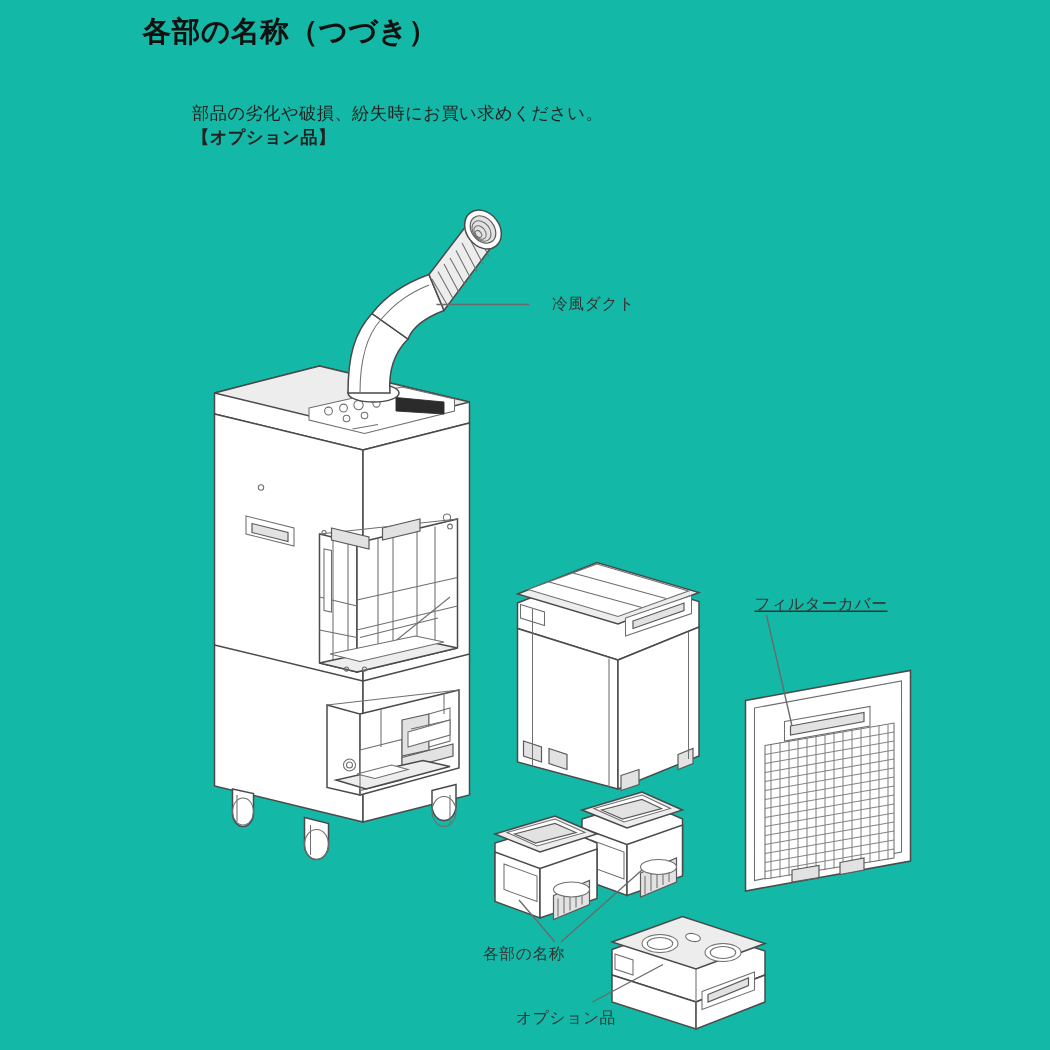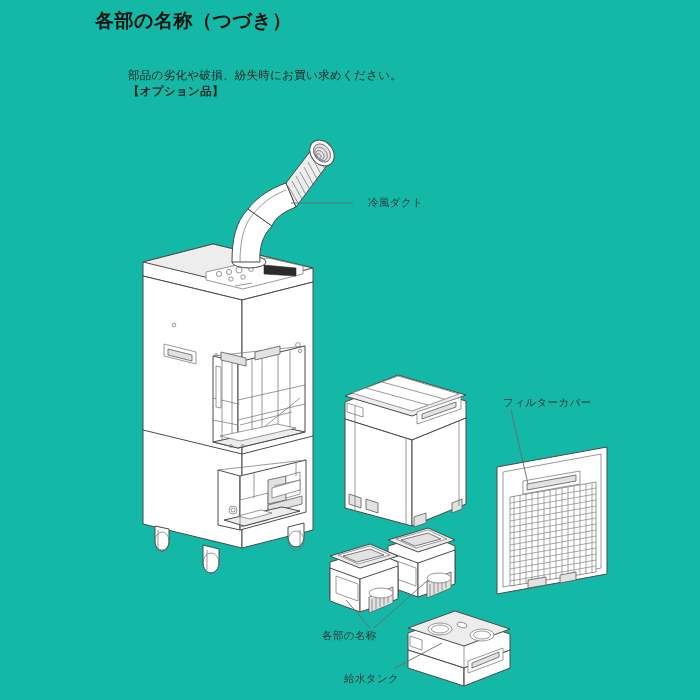--- a/index.html
+++ b/index.html
@@ -25,21 +25,21 @@
     position:absolute;left:128px;top:68px;
     font-size:11.5px;color:#222222;white-space:nowrap;
     letter-spacing:0.3px;
   }
 
   .callout{
     position:absolute;font-size:10.5px;color:#333333;white-space:nowrap;
     letter-spacing:0.4px;
   }
   #lbl-duct{left:356px;top:196px;margin-left:12px;}
-  #lbl-filter{left:503px;top:396px;}
+  #lbl-filter{left:503px;top:396px;text-decoration:underline;}
   #lbl-tank{left:322px;top:629px;}
   #lbl-subtank{left:344px;top:672px;}
 
   svg.art{position:absolute;left:0;top:0;width:700px;height:700px;}
   .ln{fill:none;stroke:#4a4a4a;stroke-width:1;}
   .ln-t{fill:none;stroke:#6e6e6e;stroke-width:0.7;}
   .fillw{fill:#ffffff;stroke:#4a4a4a;stroke-width:1;}
   .fillw-t{fill:#ffffff;stroke:#6e6e6e;stroke-width:0.7;}
   .fillg{fill:#ededed;stroke:#4a4a4a;stroke-width:1;}
   .fillg2{fill:#e2e2e2;stroke:#5a5a5a;stroke-width:0.8;}
@@ -327,15 +327,15 @@
       <line class="leader" x1="511" y1="410" x2="528" y2="484"></line>
       <line class="leader" x1="370" y1="628" x2="346" y2="600"></line>
       <line class="leader" x1="374" y1="628" x2="428" y2="580"></line>
       <line class="leader" x1="395" y1="668" x2="442" y2="643"></line>
     </g>
   </svg>
 
   <div class="callout" id="lbl-duct">冷風ダクト</div>
   <div class="callout" id="lbl-filter">フィルターカバー</div>
   <div class="callout" id="lbl-tank">各部の名称</div>
-  <div class="callout" id="lbl-subtank">給水タンク</div>
+  <div class="callout" id="lbl-subtank">オプション品</div>
 
 </div>
 
 </body></html>

